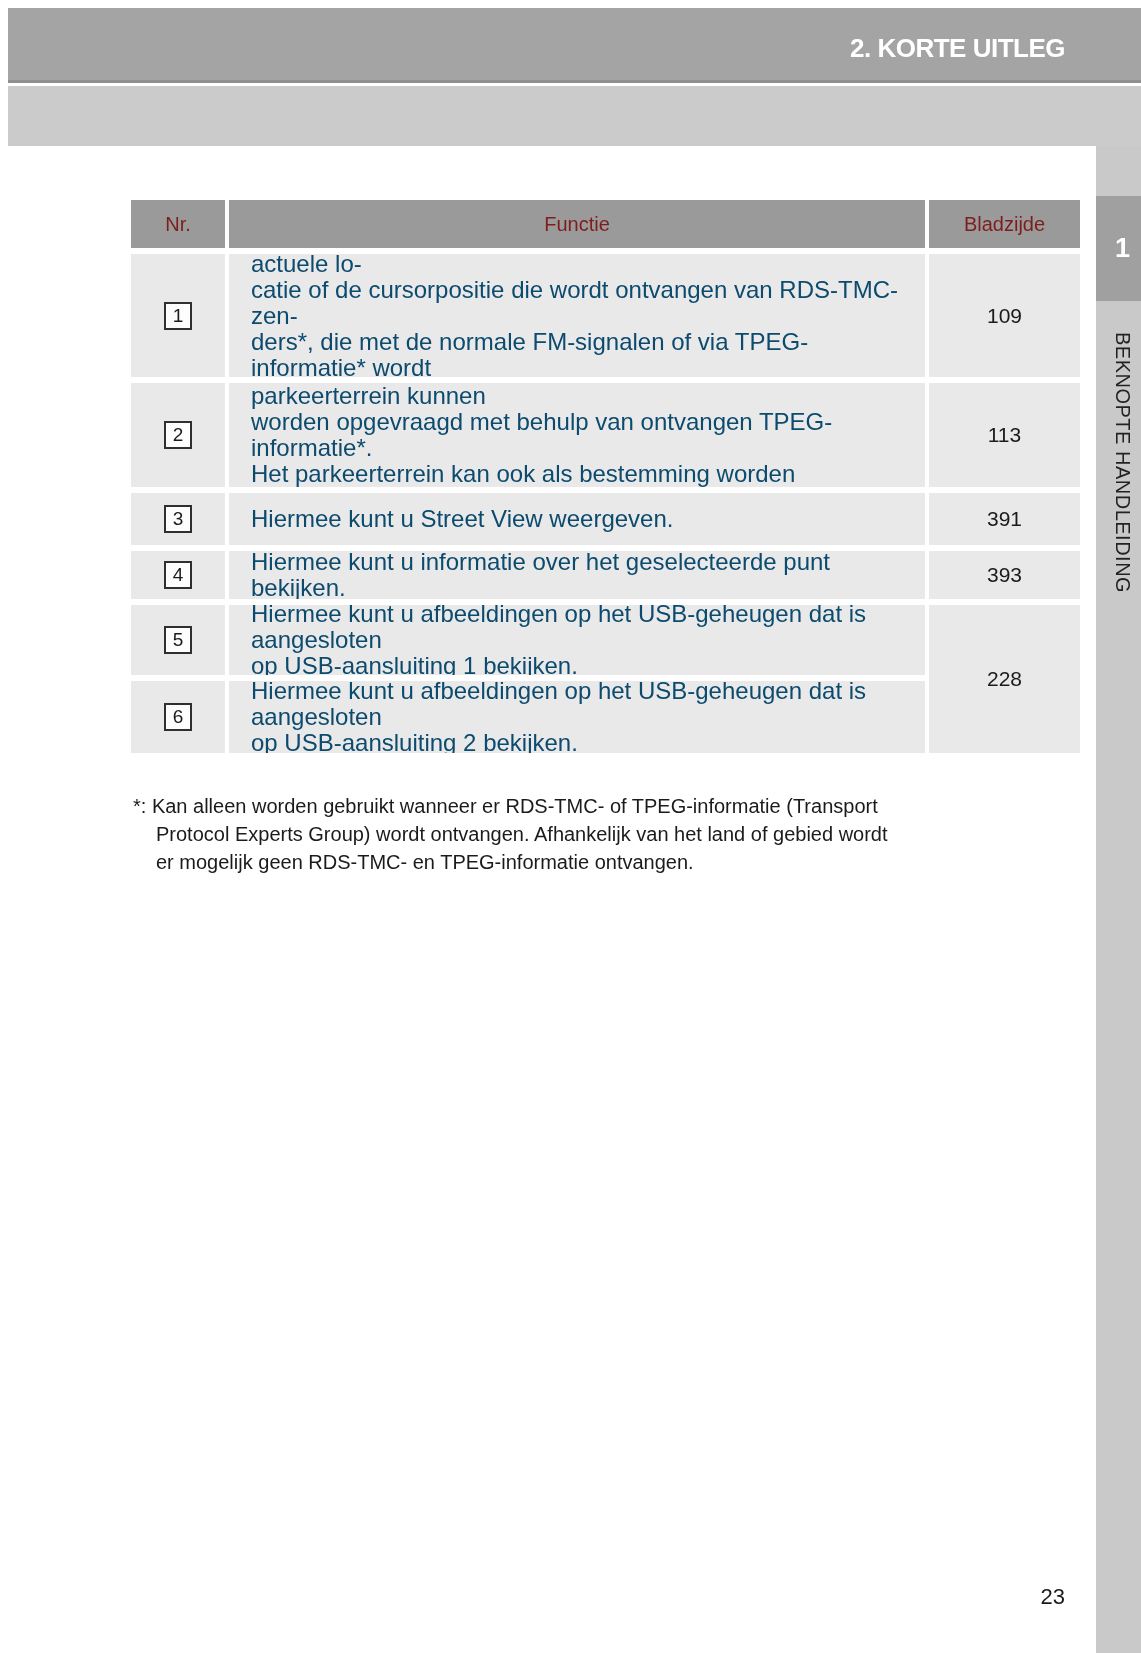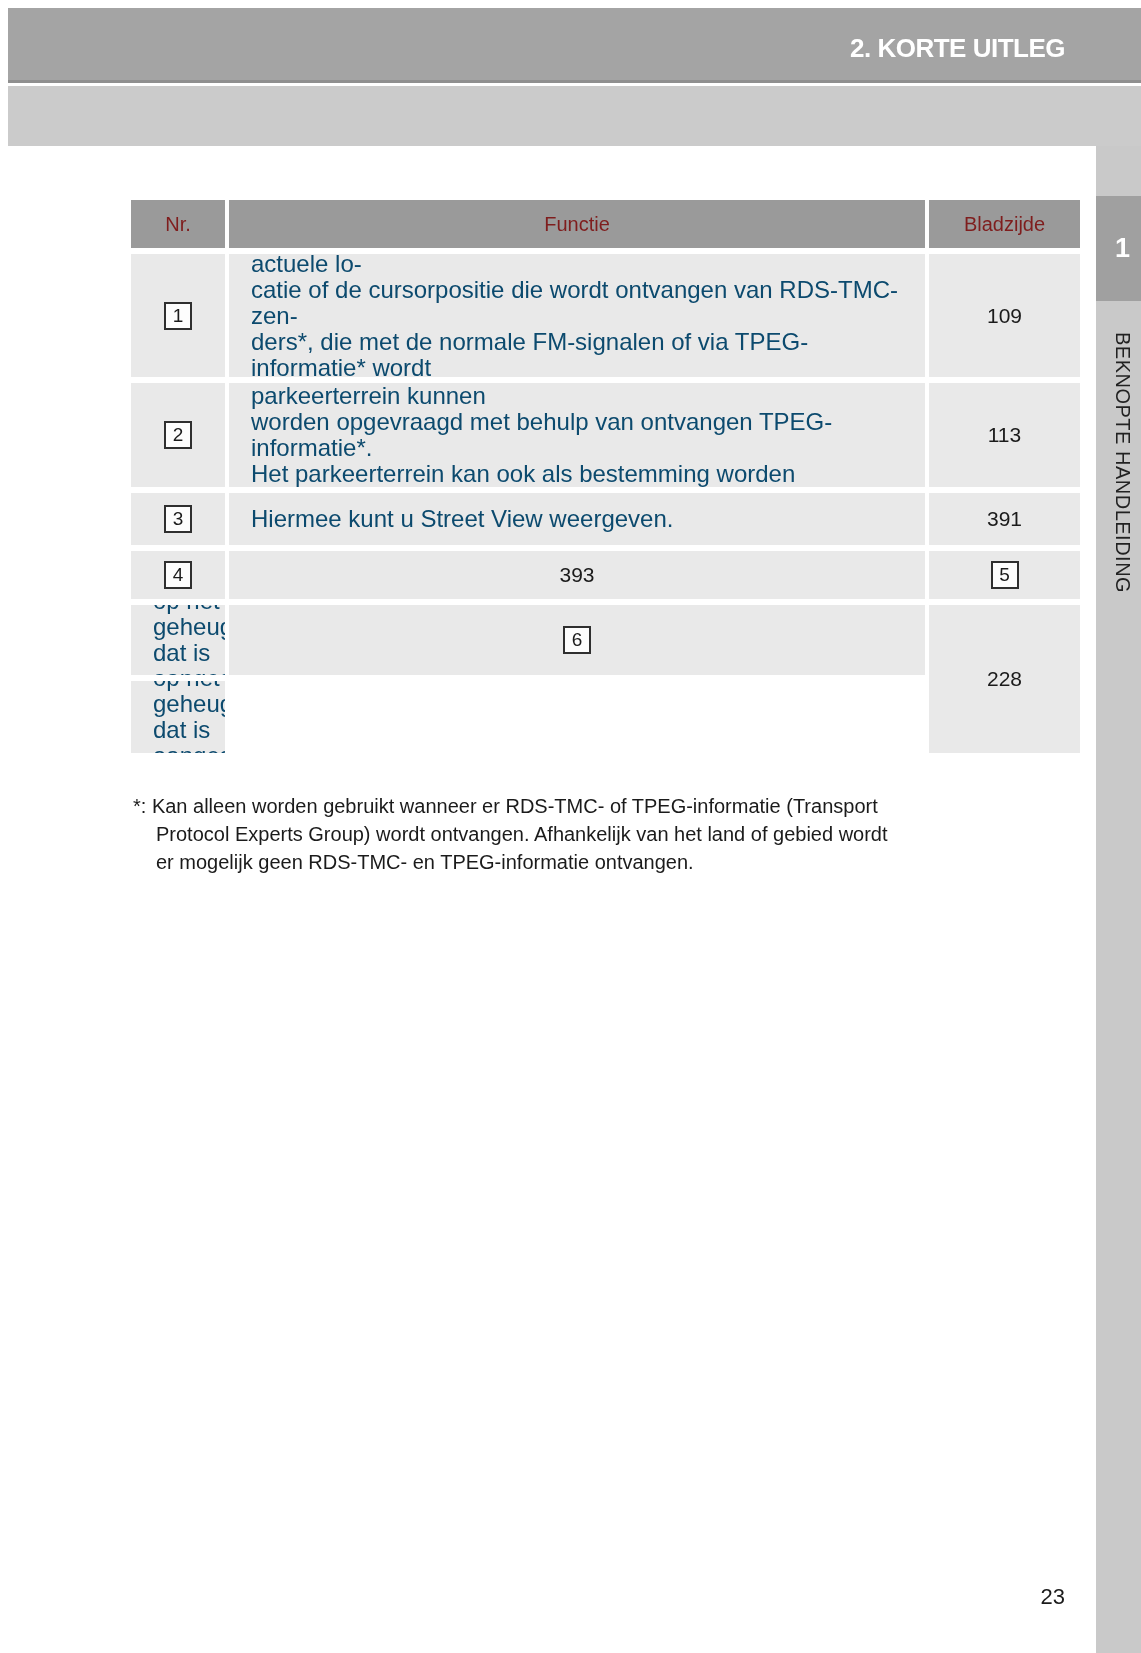--- a/index.html
+++ b/index.html
@@ -172,20 +172,23 @@
     <span class="numbox">3</span>
   </div>
   <div class="cell fn-cell">
     <span class="fn-text">Hiermee kunt u Street View weergeven.</span>
   </div>
   <div class="cell pg-cell">391</div>
 
   <div class="cell nr-cell">
     <span class="numbox">4</span>
   </div>
+  <div class="cell fn-cell">
+    <span class="fn-text">Hiermee kunt u informatie over het geselecteerde punt bekijken.</span>
+  </div>
   <div class="cell pg-cell">393</div>
 
   <div class="cell nr-cell">
     <span class="numbox">5</span>
   </div>
   <div class="cell fn-cell">
     <span class="fn-text">Hiermee kunt u afbeeldingen op het USB-geheugen dat is aangesloten
 op USB-aansluiting 1 bekijken.</span>
   </div>
   <div class="cell pg-cell rowspan2">228</div>

